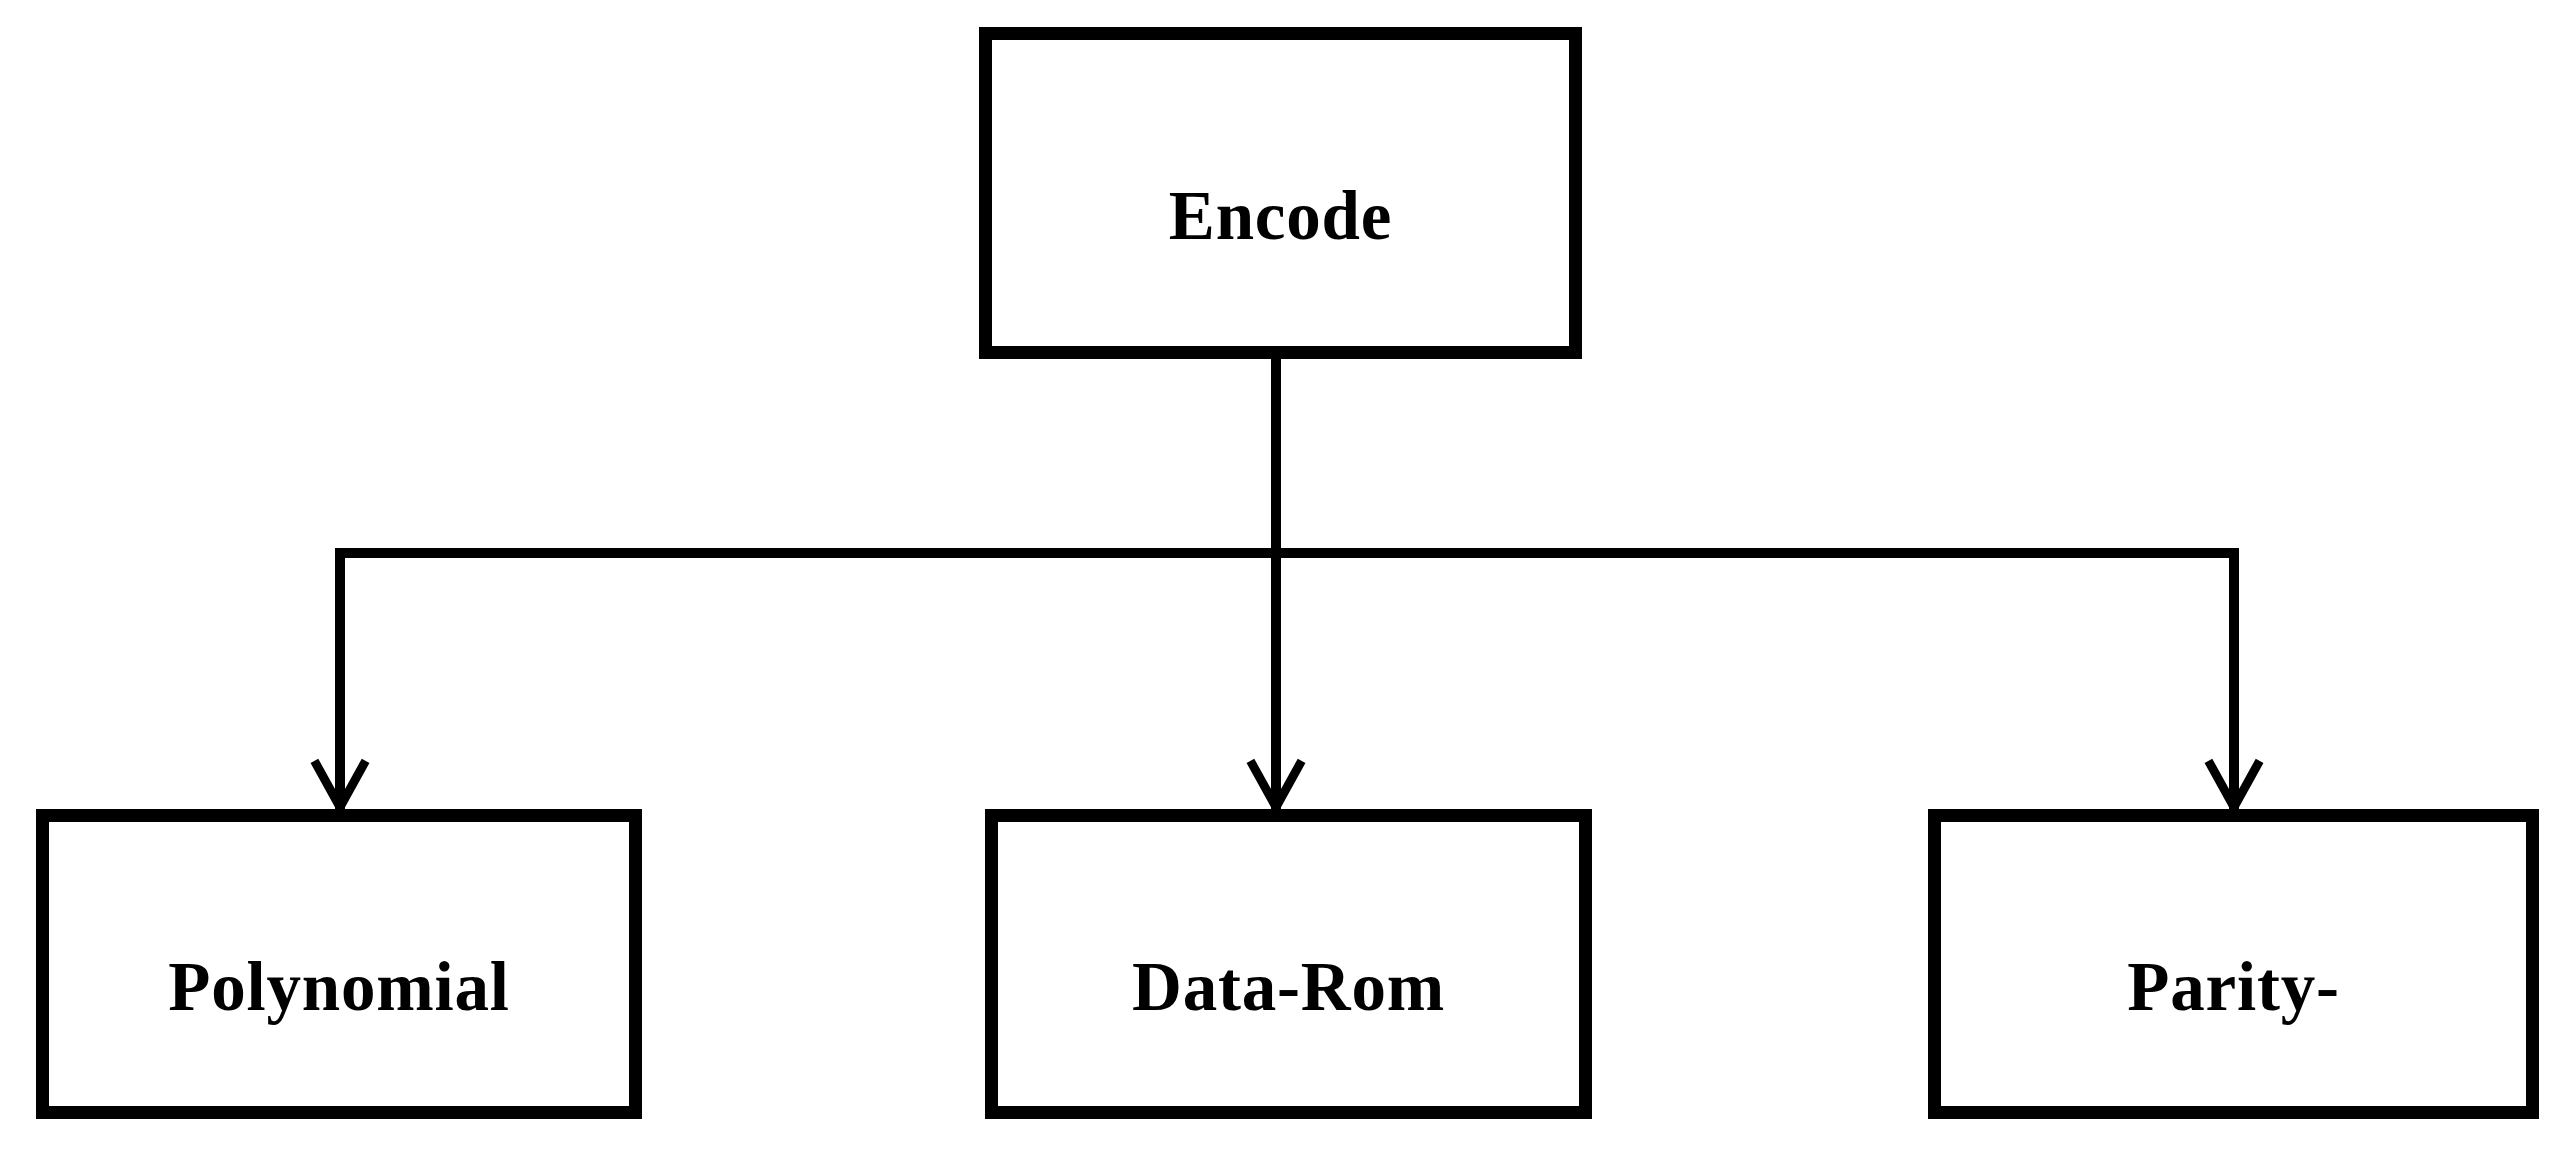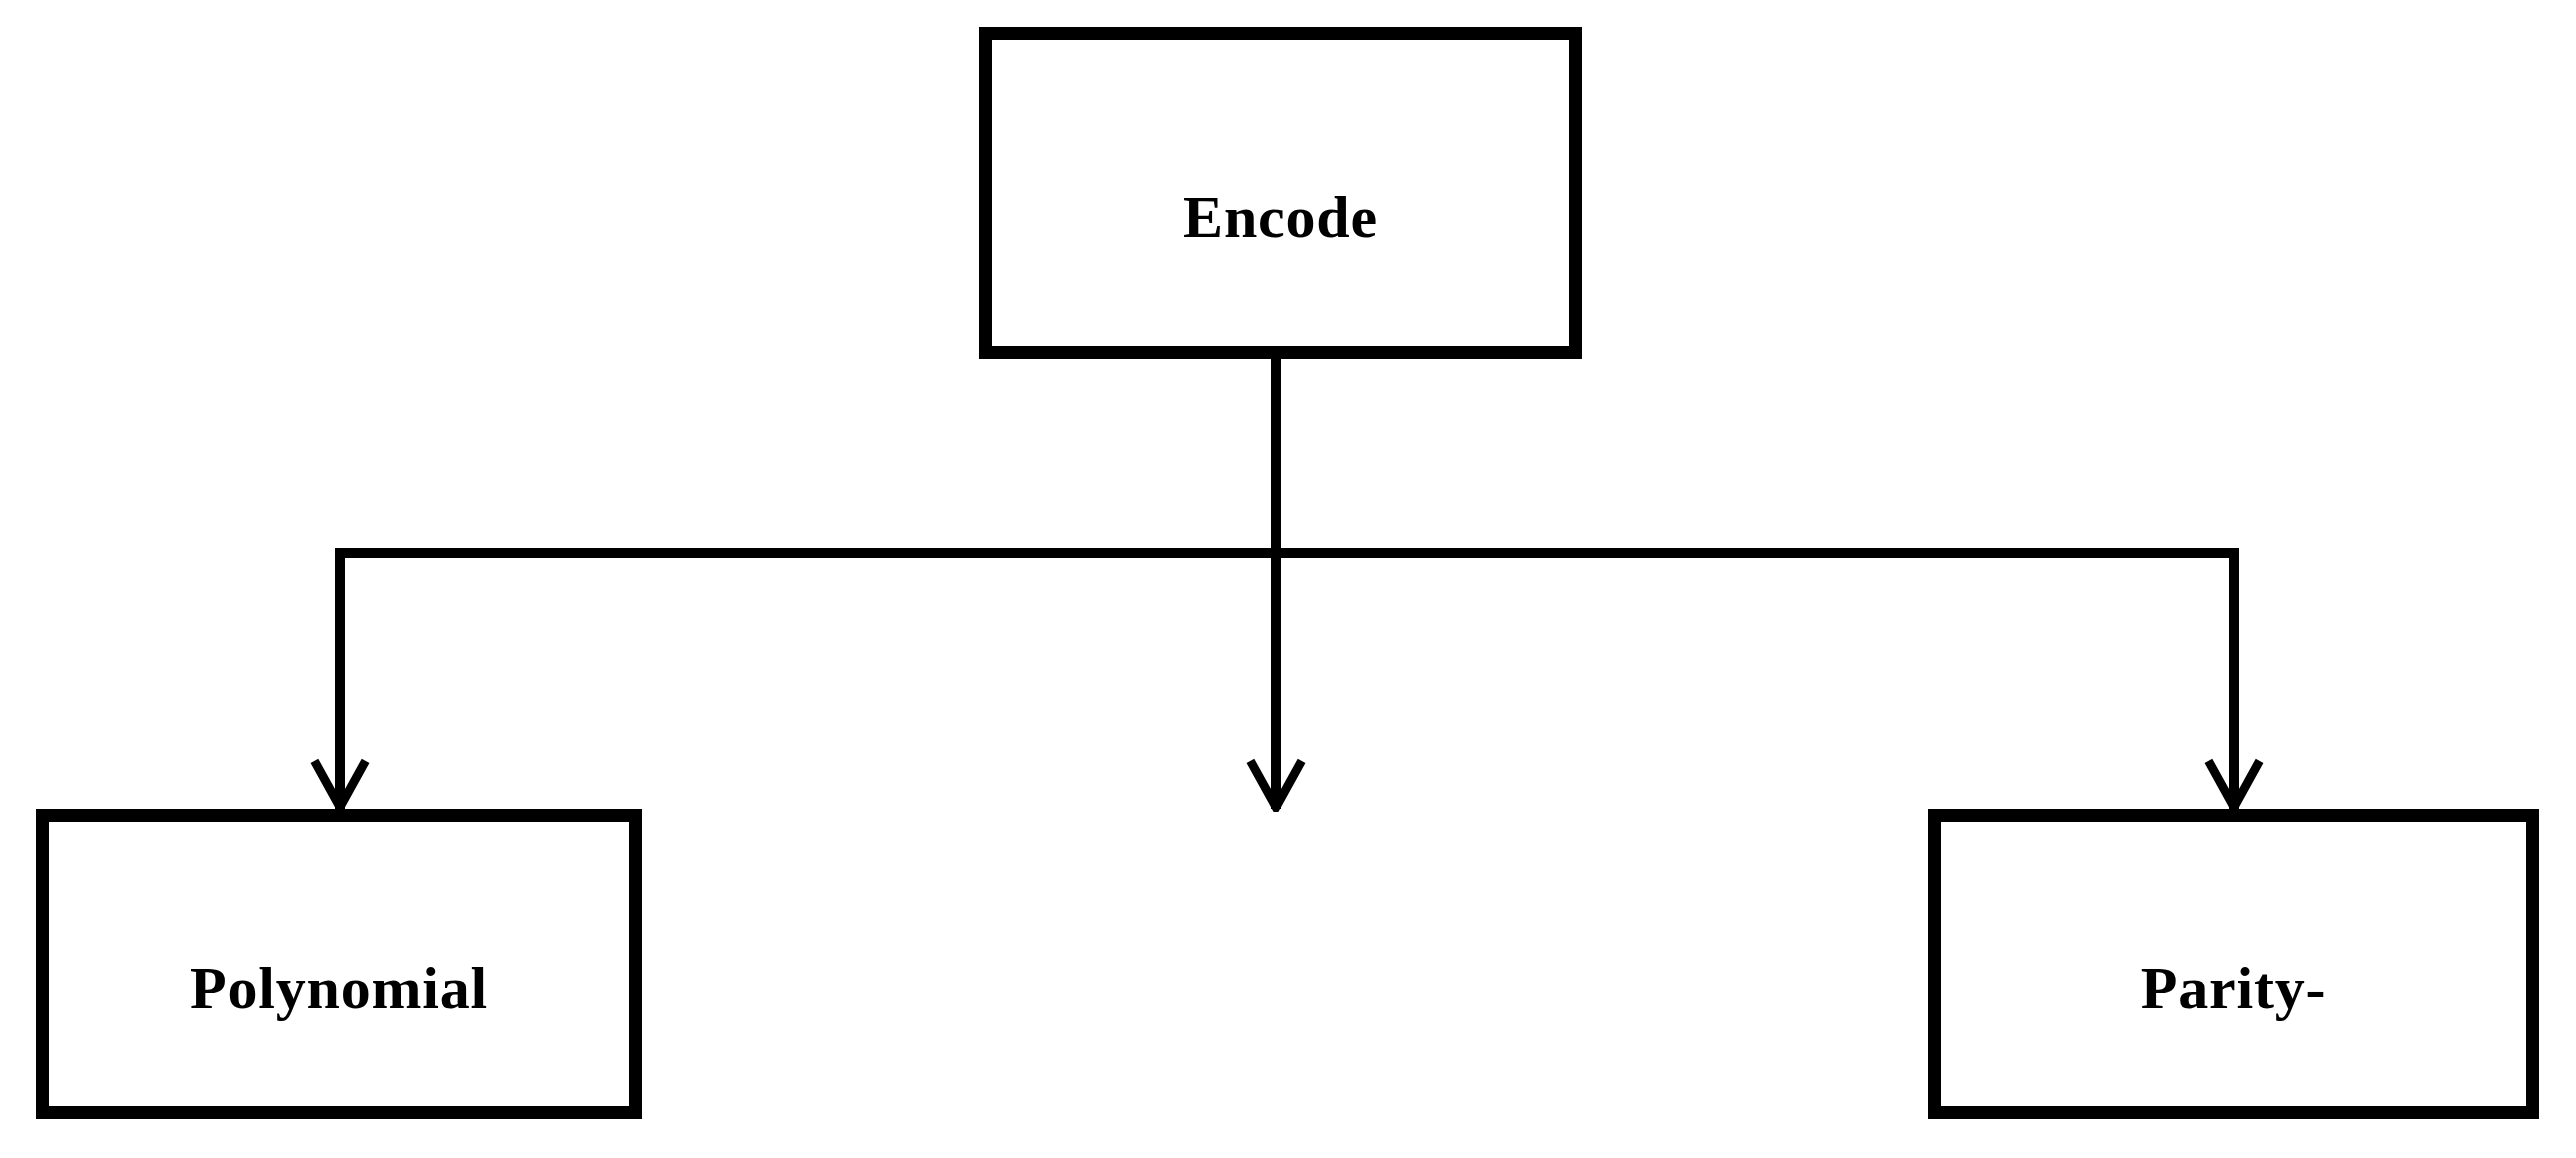--- a/index.html
+++ b/index.html
@@ -21,21 +21,21 @@
     box-sizing: border-box;
     border: 13px solid var(--line);
     background: var(--bg);
     display: flex;
     align-items: center;
     justify-content: center;
     text-align: center;
   }
   .node .label {
     font-weight: bold;
-    font-size: 60px;
+    font-size: 69px;
     line-height: 1.3;
     color: var(--text);
     letter-spacing: 0.8px;
     margin-top: 48px;
   }
   .node .label span { display: block; }
 
   
   #node-encode               { left: 979px; top: 26.5px;   width: 603px; height: 332px; }
   #node-polynomial-generator { left: 36px;   top: 809px; width: 606px; height: 310px; }
@@ -86,20 +86,25 @@
       <span>Encode</span>
     </div>
   </div>
 
   <div class="node" id="node-polynomial-generator">
     <div class="label">
       <span>Polynomial</span>
     </div>
   </div>
 
+  <div class="node" id="node-data-rom">
+    <div class="label">
+      <span>Data-Rom</span>
+    </div>
+  </div>
 
   <div class="node" id="node-parity-check">
     <div class="label">
       <span>Parity-</span>
     </div>
   </div>
 
 </div>
 
 

